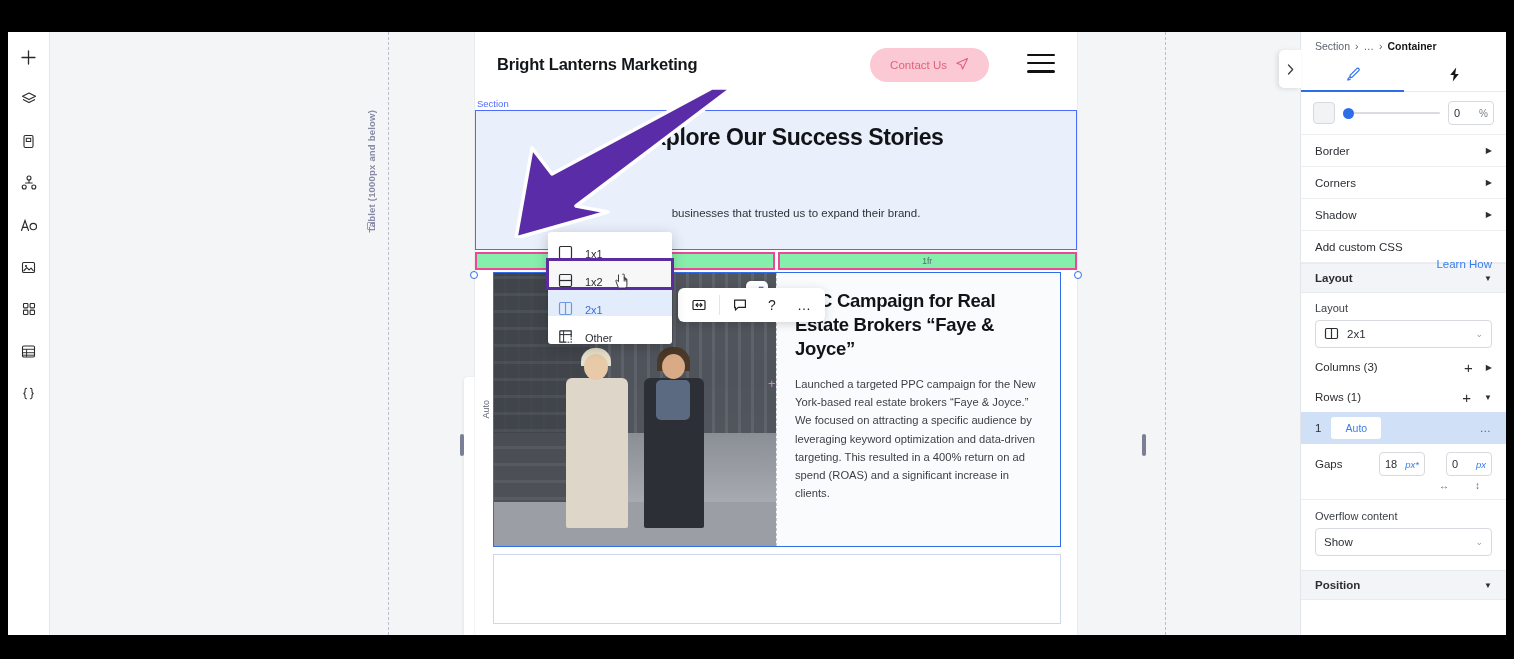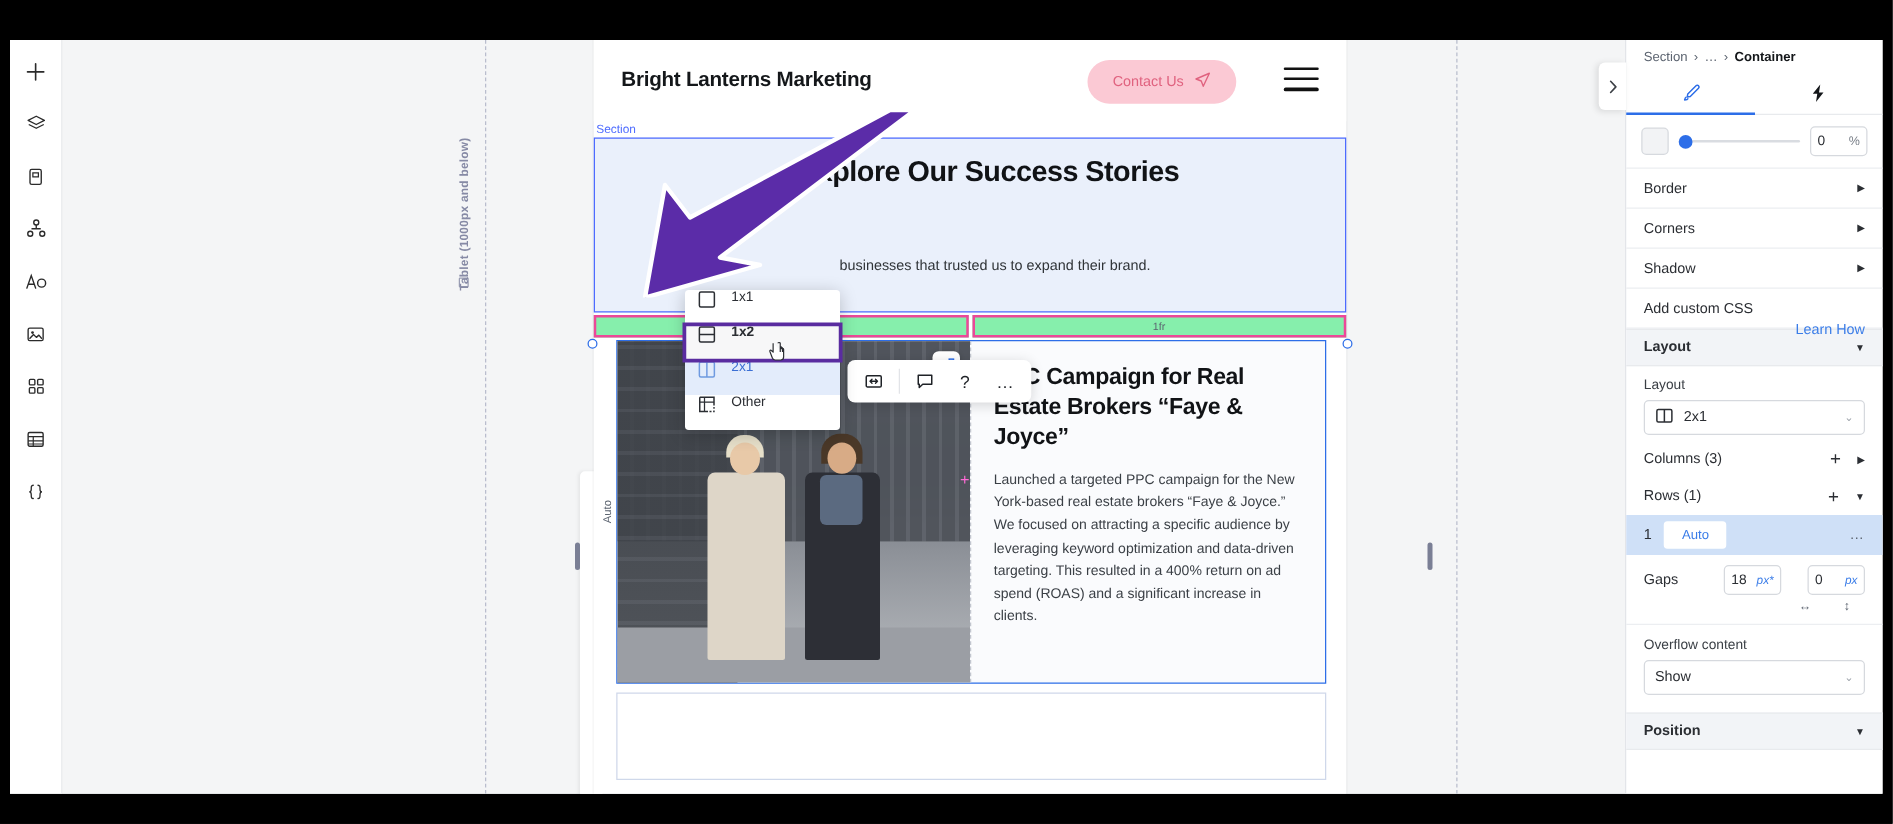--- a/index.html
+++ b/index.html
@@ -231,27 +231,27 @@
 
   
   .layout-menu {
     position: absolute; left: 498px; top: 200px;
     width: 124px; background: #fff;
     box-shadow: 0 3px 14px rgba(0,0,0,.22);
     border-radius: 3px; z-index: 12; overflow: visible;
     font-size: 11px;
   }
   .lm-item {
-    height: 28px; display: flex; align-items: flex-start; gap: 12px;
+    height: 28px; display: flex; align-items: flex-end; gap: 12px;
     padding: 0 10px; color: #2b2e33; cursor: pointer;
   }
   .lm-item.selected { background: #e3ecfb; color: #3b6fd4; }
   .lm-item.hovered {
     outline: 3px solid #5a2ca0; outline-offset: -1px;
-    background: #f7f7f8; position: relative; z-index: 3; font-weight: bold;
+    background: #f7f7f8; position: relative; z-index: 3;
   }
   .lm-icon { width: 15px; height: 15px; flex: none; }
   .cursor-hand {
     position: absolute; left: 66px; top: 13px; width: 16px; height: 18px;
   }
 
   
   .banner {
     position: absolute; left: 272px; top: 14px;
     width: 966px; height: 88px;

